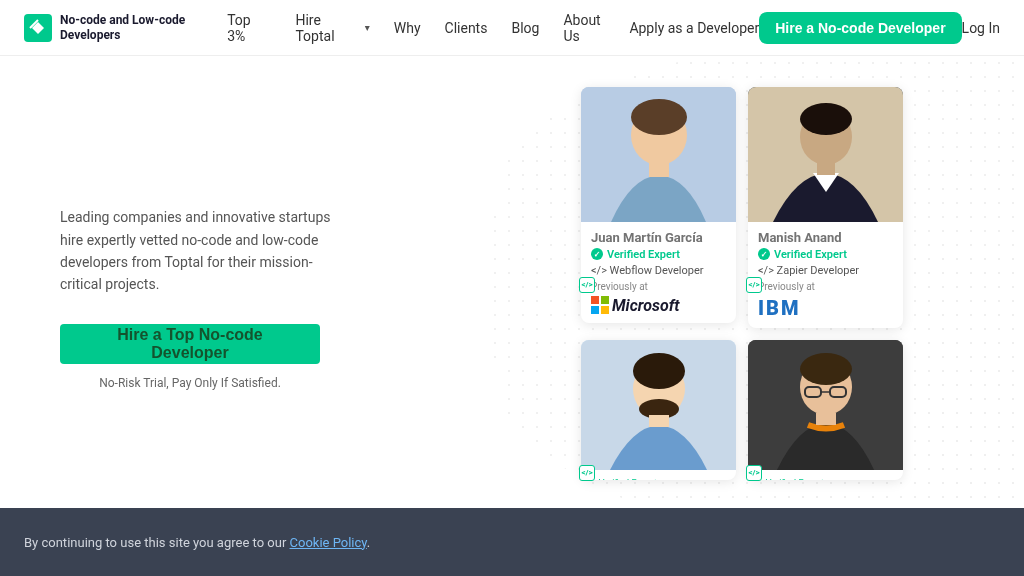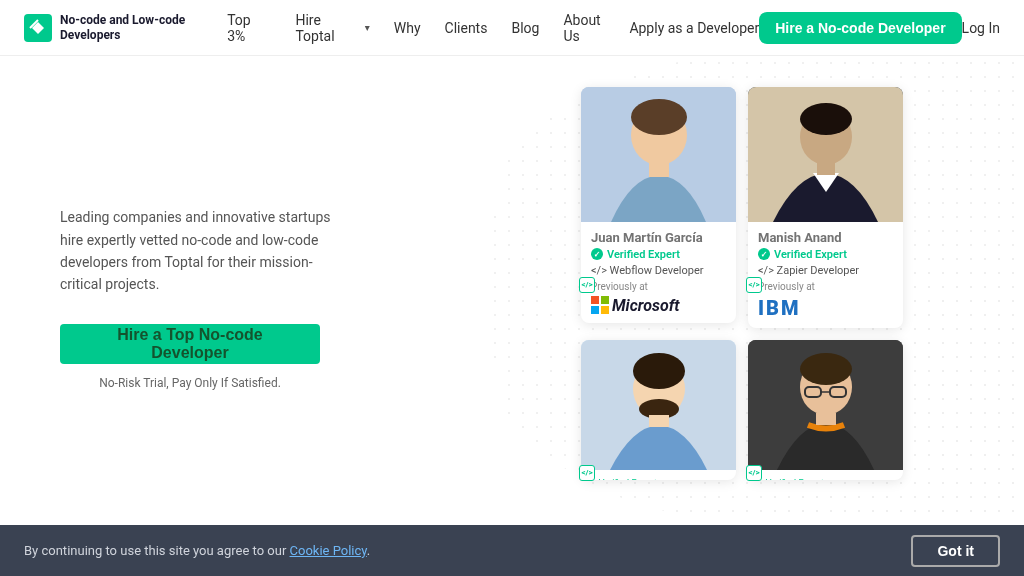--- a/index.html
+++ b/index.html
@@ -281,21 +281,21 @@
     .dev-card-wrapper {
       position: relative;
     }
 
     
     .cookie-banner {
       position: fixed;
       bottom: 0;
       left: 0;
       right: 0;
-      height: 51px;
+      height: 68px;
       background: #3a4252;
       display: flex;
       align-items: center;
       justify-content: space-between;
       padding: 0 24px;
       z-index: 100;
     }
     .cookie-text {
       font-size: 13px;
       color: #d0d4dc;
@@ -494,14 +494,13 @@
       </div>
 
     </div>
   </div>
 </div>
 
 <div class="cookie-banner">
   <span class="cookie-text">
     <span>By continuing to use this site you agree to our </span><a class="cookie-link">Cookie Policy</a>.
   </span>
-  <button class="got-it-btn">Got it</button>
 </div>
 
 </body></html>

